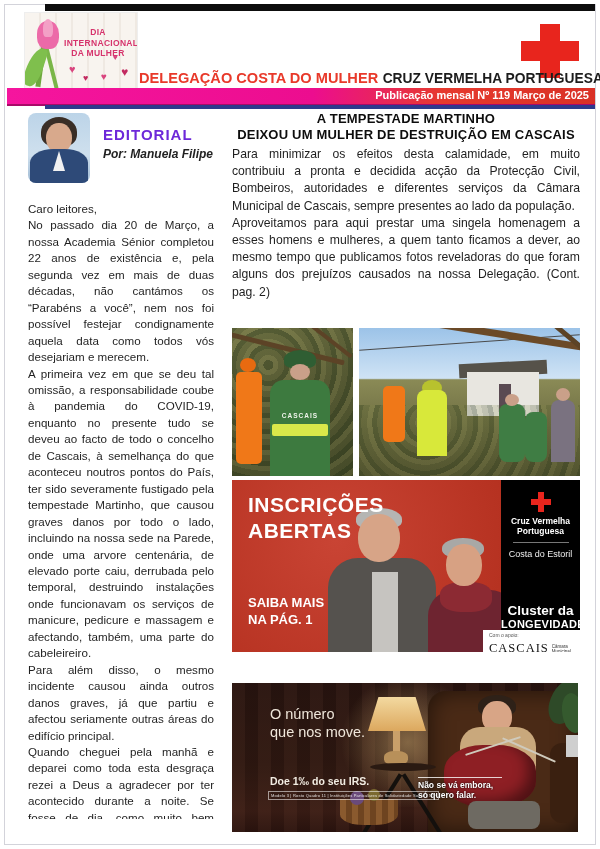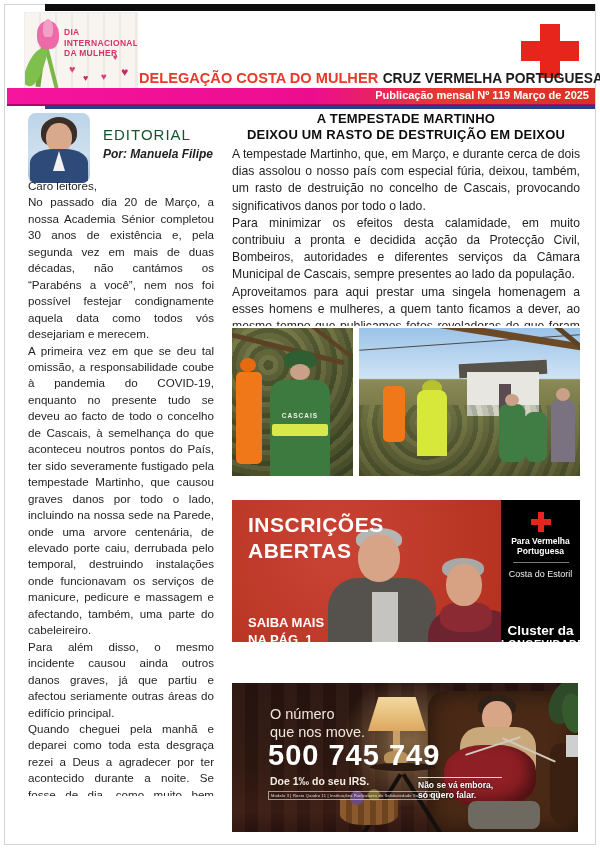--- a/index.html
+++ b/index.html
@@ -7,21 +7,21 @@
         font-family:"Liberation Sans",sans-serif;color:#1f1f1f;}
   .frame{position:absolute;inset:4px;border:1px solid #d3d3da;pointer-events:none;}
 
   
   .topbar{position:absolute;left:45px;right:5px;top:4px;height:7px;background:#0d0d0d;}
   .navline{position:absolute;left:45px;right:5px;top:105px;height:4px;background:#2e3a8c;}
 
   .badge{position:absolute;left:24px;top:12px;width:112px;height:78px;background:#f8f4ef;
          overflow:hidden;border:1px solid #eee;
          background-image:repeating-linear-gradient(90deg,#f8f4ef 0 14px,#efe9e2 14px 16px);}
-  .badge-text{position:absolute;right:5px;top:14px;width:68px;
+  .badge-text{position:absolute;right:5px;top:14px;width:68px;text-align:center;
          color:#d6336c;font-weight:bold;font-size:8.5px;line-height:10.5px;letter-spacing:.3px;}
   .tulip-stem{position:absolute;left:14px;top:22px;width:5px;height:52px;background:#6ea83e;transform:rotate(8deg);}
   .tulip-stem2{position:absolute;left:24px;top:30px;width:4px;height:46px;background:#7ab648;transform:rotate(-14deg);}
   .tulip-leaf{position:absolute;left:2px;top:34px;width:16px;height:40px;background:#7fbf4d;border-radius:80% 20% 60% 40%;transform:rotate(18deg);}
   .tulip-flower{position:absolute;left:12px;top:8px;width:22px;height:28px;background:#ec6aa8;border-radius:46% 46% 40% 40%;}
   .tulip-petal{position:absolute;left:18px;top:6px;width:10px;height:18px;background:#f3a0c6;border-radius:50% 50% 30% 30%;}
   .heart{position:absolute;color:#d9447e;}
   .heart::before{content:"\2665";}
 
   .masthead{position:absolute;left:138px;top:16px;width:450px;height:52px;white-space:nowrap;}
@@ -42,24 +42,24 @@
   .pinkbar .pub{position:absolute;right:6px;top:1px;color:#fff;font-weight:bold;font-size:11px;}
 
   
   .ed-photo{position:absolute;left:28px;top:113px;width:62px;height:70px;border-radius:8px;overflow:hidden;
         background:linear-gradient(180deg,#bcd4e8 0%,#cfe0ee 60%,#9db8d2 100%);}
   .ed-hair{position:absolute;left:13px;top:4px;width:36px;height:30px;background:#3a2e26;border-radius:50% 50% 40% 40%;}
   .ed-face{position:absolute;left:18px;top:10px;width:26px;height:30px;background:#d8a98c;border-radius:48%;}
   .ed-blazer{position:absolute;left:2px;top:36px;width:58px;height:34px;background:#2e4a78;border-radius:40% 40% 0 0;}
   .ed-shirt{position:absolute;left:25px;top:38px;width:12px;height:20px;background:#f2f2f2;clip-path:polygon(50% 0,100% 100%,0 100%);}
 
-  .ed-head{position:absolute;left:103px;top:126px;font-size:15px;font-weight:400;letter-spacing:1px;color:#14532d;}
+  .ed-head{position:absolute;left:103px;top:126px;font-size:15px;font-weight:700;letter-spacing:1px;color:#6d28d9;}
   .ed-byline{position:absolute;left:103px;top:147px;font-size:12px;font-weight:bold;font-style:italic;color:#222;}
 
-  .lcol{position:absolute;left:28px;top:178px;width:186px;height:618px;overflow:hidden;
+  .lcol{position:absolute;left:28px;top:201px;width:186px;height:618px;overflow:hidden;
         font-size:11.6px;line-height:16.45px;text-align:justify;}
   .lcol p{margin:0;}
 
   
   .a-title{position:absolute;left:232px;width:348px;text-align:center;font-weight:800;font-size:13px;color:#0d0d0d;letter-spacing:.2px;}
   .rcol{position:absolute;left:232px;top:146px;width:348px;height:180px;overflow:hidden;
         font-size:12.2px;line-height:17.2px;text-align:justify;}
   .rcol p{margin:0;}
 
   
@@ -79,21 +79,21 @@
   .house{position:absolute;left:108px;top:44px;width:72px;height:44px;background:#e8e6e0;}
   .roof{position:absolute;left:100px;top:34px;width:88px;height:14px;background:#56524a;transform:rotate(-3deg);}
   .door{position:absolute;left:140px;top:56px;width:12px;height:28px;background:#5a4a52;}
   .wire{position:absolute;left:0;top:14px;width:221px;height:1px;background:#4a4a4a;transform:rotate(-4deg);}
   .w-yellow{position:absolute;left:58px;top:62px;width:30px;height:66px;background:#d8e83a;border-radius:8px 8px 0 0;}
   .hood{position:absolute;left:63px;top:52px;width:20px;height:16px;background:#b8c22e;border-radius:50%;}
   .w-g2{position:absolute;background:#3f7d44;border-radius:8px;}
   .w-purple{position:absolute;left:192px;top:72px;width:24px;height:62px;background:#7a7280;border-radius:8px 8px 0 0;}
 
   
-  .ad1{position:absolute;left:232px;top:500px;width:348px;height:142px;background:#3b82f6;overflow:hidden;}
+  .ad1{position:absolute;left:232px;top:480px;width:348px;height:172px;background:#3b82f6;overflow:hidden;}
   .ad1 .wall{position:absolute;inset:0;background:radial-gradient(circle at 30% 35%,#c94434 0%,#b4301f 70%);}
   .ad1 .headline{position:absolute;left:16px;top:12px;color:#fff;font-weight:800;font-size:21px;line-height:26px;letter-spacing:.5px;}
   .ad1 .cta{position:absolute;left:16px;top:114px;color:#fff;font-weight:800;font-size:13px;line-height:17px;}
   .man-body{position:absolute;left:96px;top:78px;width:108px;height:116px;background:#55524e;border-radius:30px 30px 0 0;}
   .man-tee{position:absolute;left:140px;top:92px;width:26px;height:102px;background:#c6c4c0;}
   .man-head{position:absolute;left:126px;top:34px;width:42px;height:48px;background:#d7a487;border-radius:48%;}
   .man-hair{position:absolute;left:124px;top:28px;width:46px;height:22px;background:#b5b5b3;border-radius:50% 50% 40% 40%;}
   .wom-body{position:absolute;left:196px;top:110px;width:88px;height:84px;background:#6e2430;border-radius:26px 26px 0 0;}
   .wom-scarf{position:absolute;left:208px;top:102px;width:52px;height:30px;background:#8c2a33;border-radius:40%;}
   .wom-head{position:absolute;left:214px;top:64px;width:36px;height:42px;background:#d7a183;border-radius:48%;}
@@ -192,32 +192,31 @@
     <div class="ed-hair"></div>
     <div class="ed-face"></div>
     <div class="ed-blazer"></div>
     <div class="ed-shirt"></div>
   </div>
   <div class="ed-head">EDITORIAL</div>
   <div class="ed-byline">Por: Manuela Filipe</div>
 
   <div class="lcol">
     <p>Caro leitores,</p>
-    <p>No passado dia 20 de Março, a nossa Academia Sénior completou 30 anos de existência e, pela segunda vez em mais de duas décadas, não cantámos os “Parabéns a você”, nem nos foi possível festejar condignamente aquela data como todos vós desejariam e merecem.</p>
+    <p>No passado dia 20 de Março, a nossa Academia Sénior completou 22 anos de existência e, pela segunda vez em mais de duas décadas, não cantámos os “Parabéns a você”, nem nos foi possível festejar condignamente aquela data como todos vós desejariam e merecem.</p>
     <p>A primeira vez em que se deu tal omissão, a responsabilidade coube à pandemia do COVID-19, enquanto no presente tudo se deveu ao facto de todo o concelho de Cascais, à semelhança do que aconteceu noutros pontos do País, ter sido severamente fustigado pela tempestade Martinho, que causou graves danos por todo o lado, incluindo na nossa sede na Parede, onde uma arvore centenária, de elevado porte caiu, derrubada pelo temporal, destruindo instalações onde funcionavam os serviços de manicure, pedicure e massagem e afectando, também, uma parte do cabeleireiro.</p>
     <p>Para além disso, o mesmo incidente causou ainda outros danos graves, já que partiu e afectou seriamente outras áreas do edifício principal.</p>
     <p>Quando cheguei pela manhã e deparei como toda esta desgraça rezei a Deus a agradecer por ter acontecido durante a noite. Se fosse de dia, como muito bem podem imaginar, exactamente naquele local, existe uma esplanada onde as pessoas gostam de conversar e onde entram e saem para a Academia. Ora, poderíamos nesse caso ter de nos confrontar com uma ainda maior e de proporções incalculáveis.</p>
 
   </div>
 
   <div class="a-title" style="top:111px;">A TEMPESTADE MARTINHO</div>
-  <div class="a-title" style="top:127px;">DEIXOU UM RASTO DE DESTRUIÇÃO EM DEIXOU</div>
+  <div class="a-title" style="top:127px;">DEIXOU UM MULHER DE DESTRUIÇÃO EM CASCAIS</div>
 
   <div class="rcol">
-    <p>A tempestade Martinho, que, em Março, e durante cerca de dois dias assolou o nosso país com especial fúria, deixou, também, um rasto de destruição no concelho de Cascais, provocando significativos danos por todo o lado.</p>
     <p>Para minimizar os efeitos desta calamidade, em muito contribuiu a pronta e decidida acção da Protecção Civil, Bombeiros, autoridades e diferentes serviços da Câmara Municipal de Cascais, sempre presentes ao lado da população.</p>
     <p>Aproveitamos para aqui prestar uma singela homenagem a esses homens e mulheres, a quem tanto ficamos a dever, ao mesmo tempo que publicamos fotos reveladoras do que foram alguns dos prejuízos causados na nossa Delegação.  (Cont. pag. 2)</p>
   </div>
 
   <div class="photo photoL">
     <div class="mottle"></div>
     <div class="branch" style="left:-6px;top:18px;width:120px;height:5px;transform:rotate(14deg);"></div>
     <div class="branch" style="left:30px;top:-4px;width:100px;height:4px;transform:rotate(38deg);"></div>
     <div class="w-orange" style="left:4px;top:44px;width:26px;height:92px;"></div>
     <div class="helmet" style="left:8px;top:30px;width:16px;height:14px;"></div>
@@ -263,21 +262,21 @@
     </div>
     <div class="cta">
       <div>SAIBA MAIS</div>
       <div>NA PÁG. 1</div>
     </div>
     <div class="panel">
       <div class="pcross">
         <div class="h"></div>
         <div class="v"></div>
       </div>
-      <div class="org">Para Vermelha</div>
+      <div class="org">Cruz Vermelha</div>
       <div class="org">Portuguesa</div>
       <div class="sep"></div>
       <div class="coe">Costa do Estoril</div>
       <div class="cl1">Cluster da</div>
       <div class="cl2">LONGEVIDADE</div>
     </div>
     <div class="support">
       <div class="lab">Com o apoio:</div>
       <div class="row">
         <span class="logo">CASCAIS</span>
@@ -310,21 +309,20 @@
     <div class="plant" style="left:318px;top:-4px;width:30px;height:46px;transform:rotate(14deg);"></div>
     <div class="plant" style="left:330px;top:10px;width:22px;height:40px;transform:rotate(-16deg);background:#355a2e;"></div>
     <div class="pot"></div>
     <div class="basket"></div>
     <div class="yarn" style="left:118px;top:108px;width:14px;height:14px;background:#6a4a7a;"></div>
     <div class="yarn" style="left:136px;top:106px;width:12px;height:12px;background:#7a6a30;"></div>
     <div class="tag">
       <div>O número</div>
       <div>que nos move.</div>
     </div>
-    <div class="num">500 745 749</div>
     <div class="doe">Doe 1‰ do seu IRS.</div>
     <div class="fine">Modelo 3 | Rosto Quadro 11 | Instituições Particulares de Solidariedade Social | NIF</div>
     <div class="quoteline"></div>
     <div class="quote">
       <div>Não se vá embora,</div>
       <div>só quero falar.</div>
     </div>
   </div>
 </div>
 

